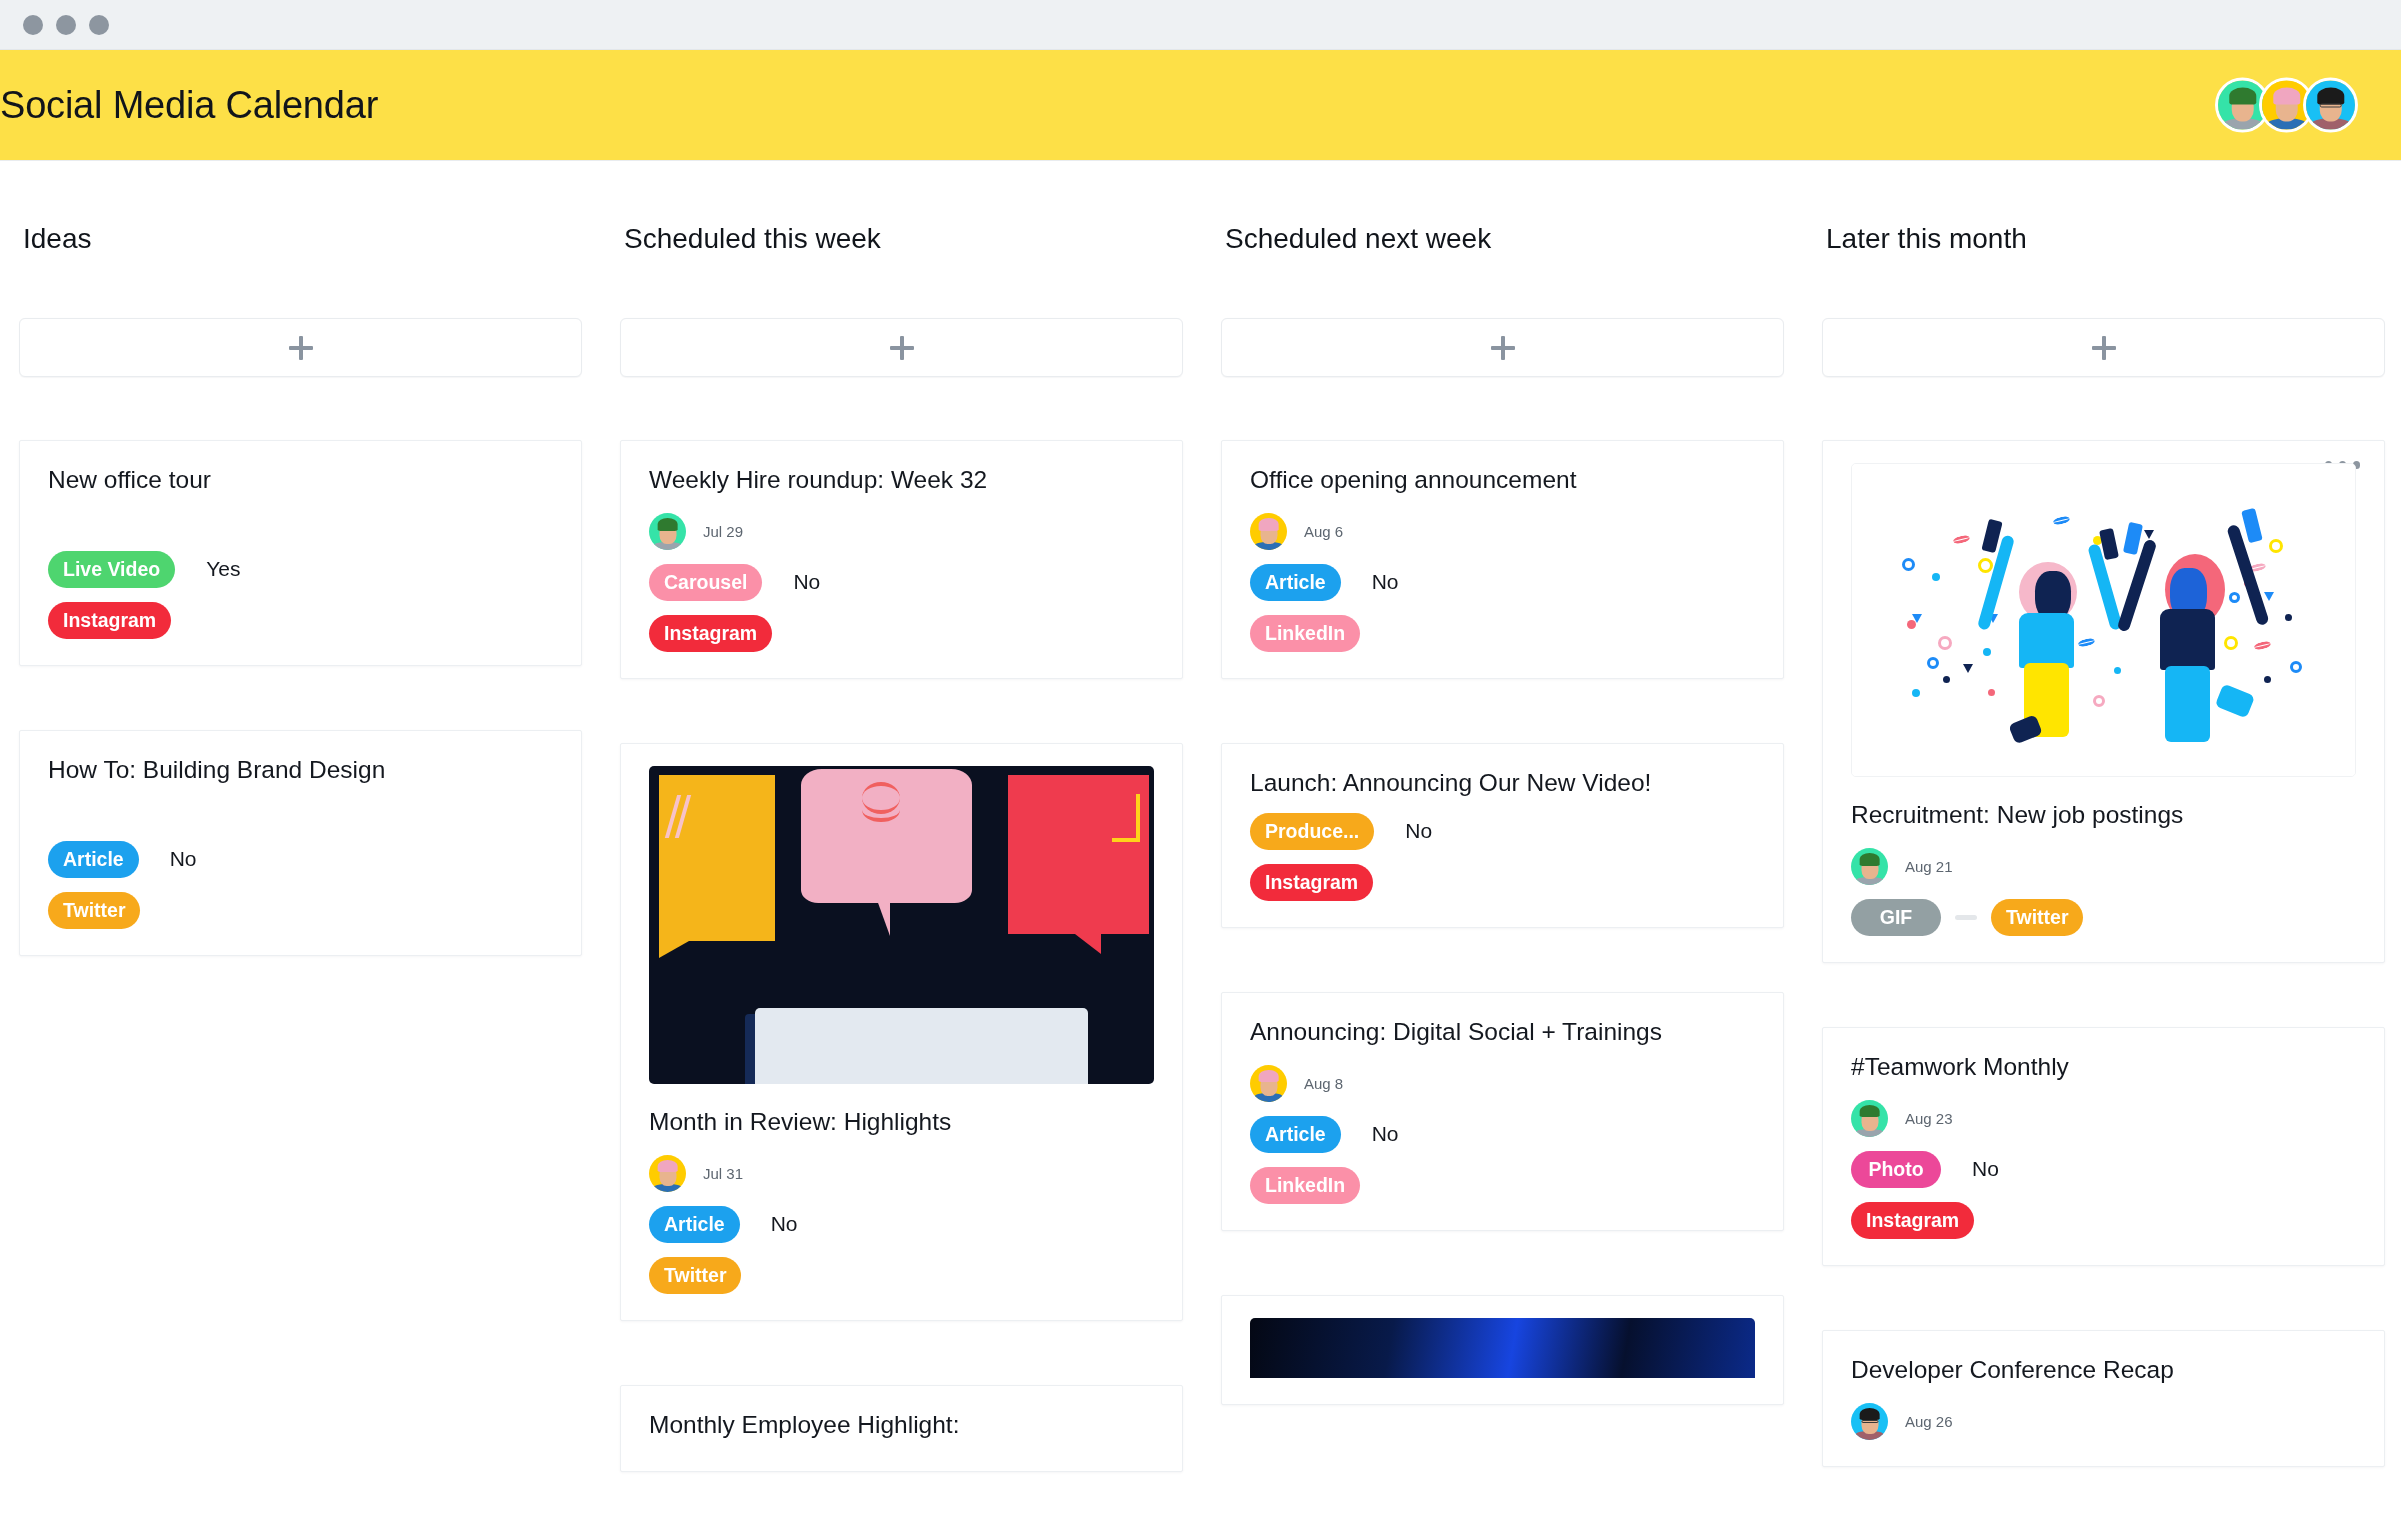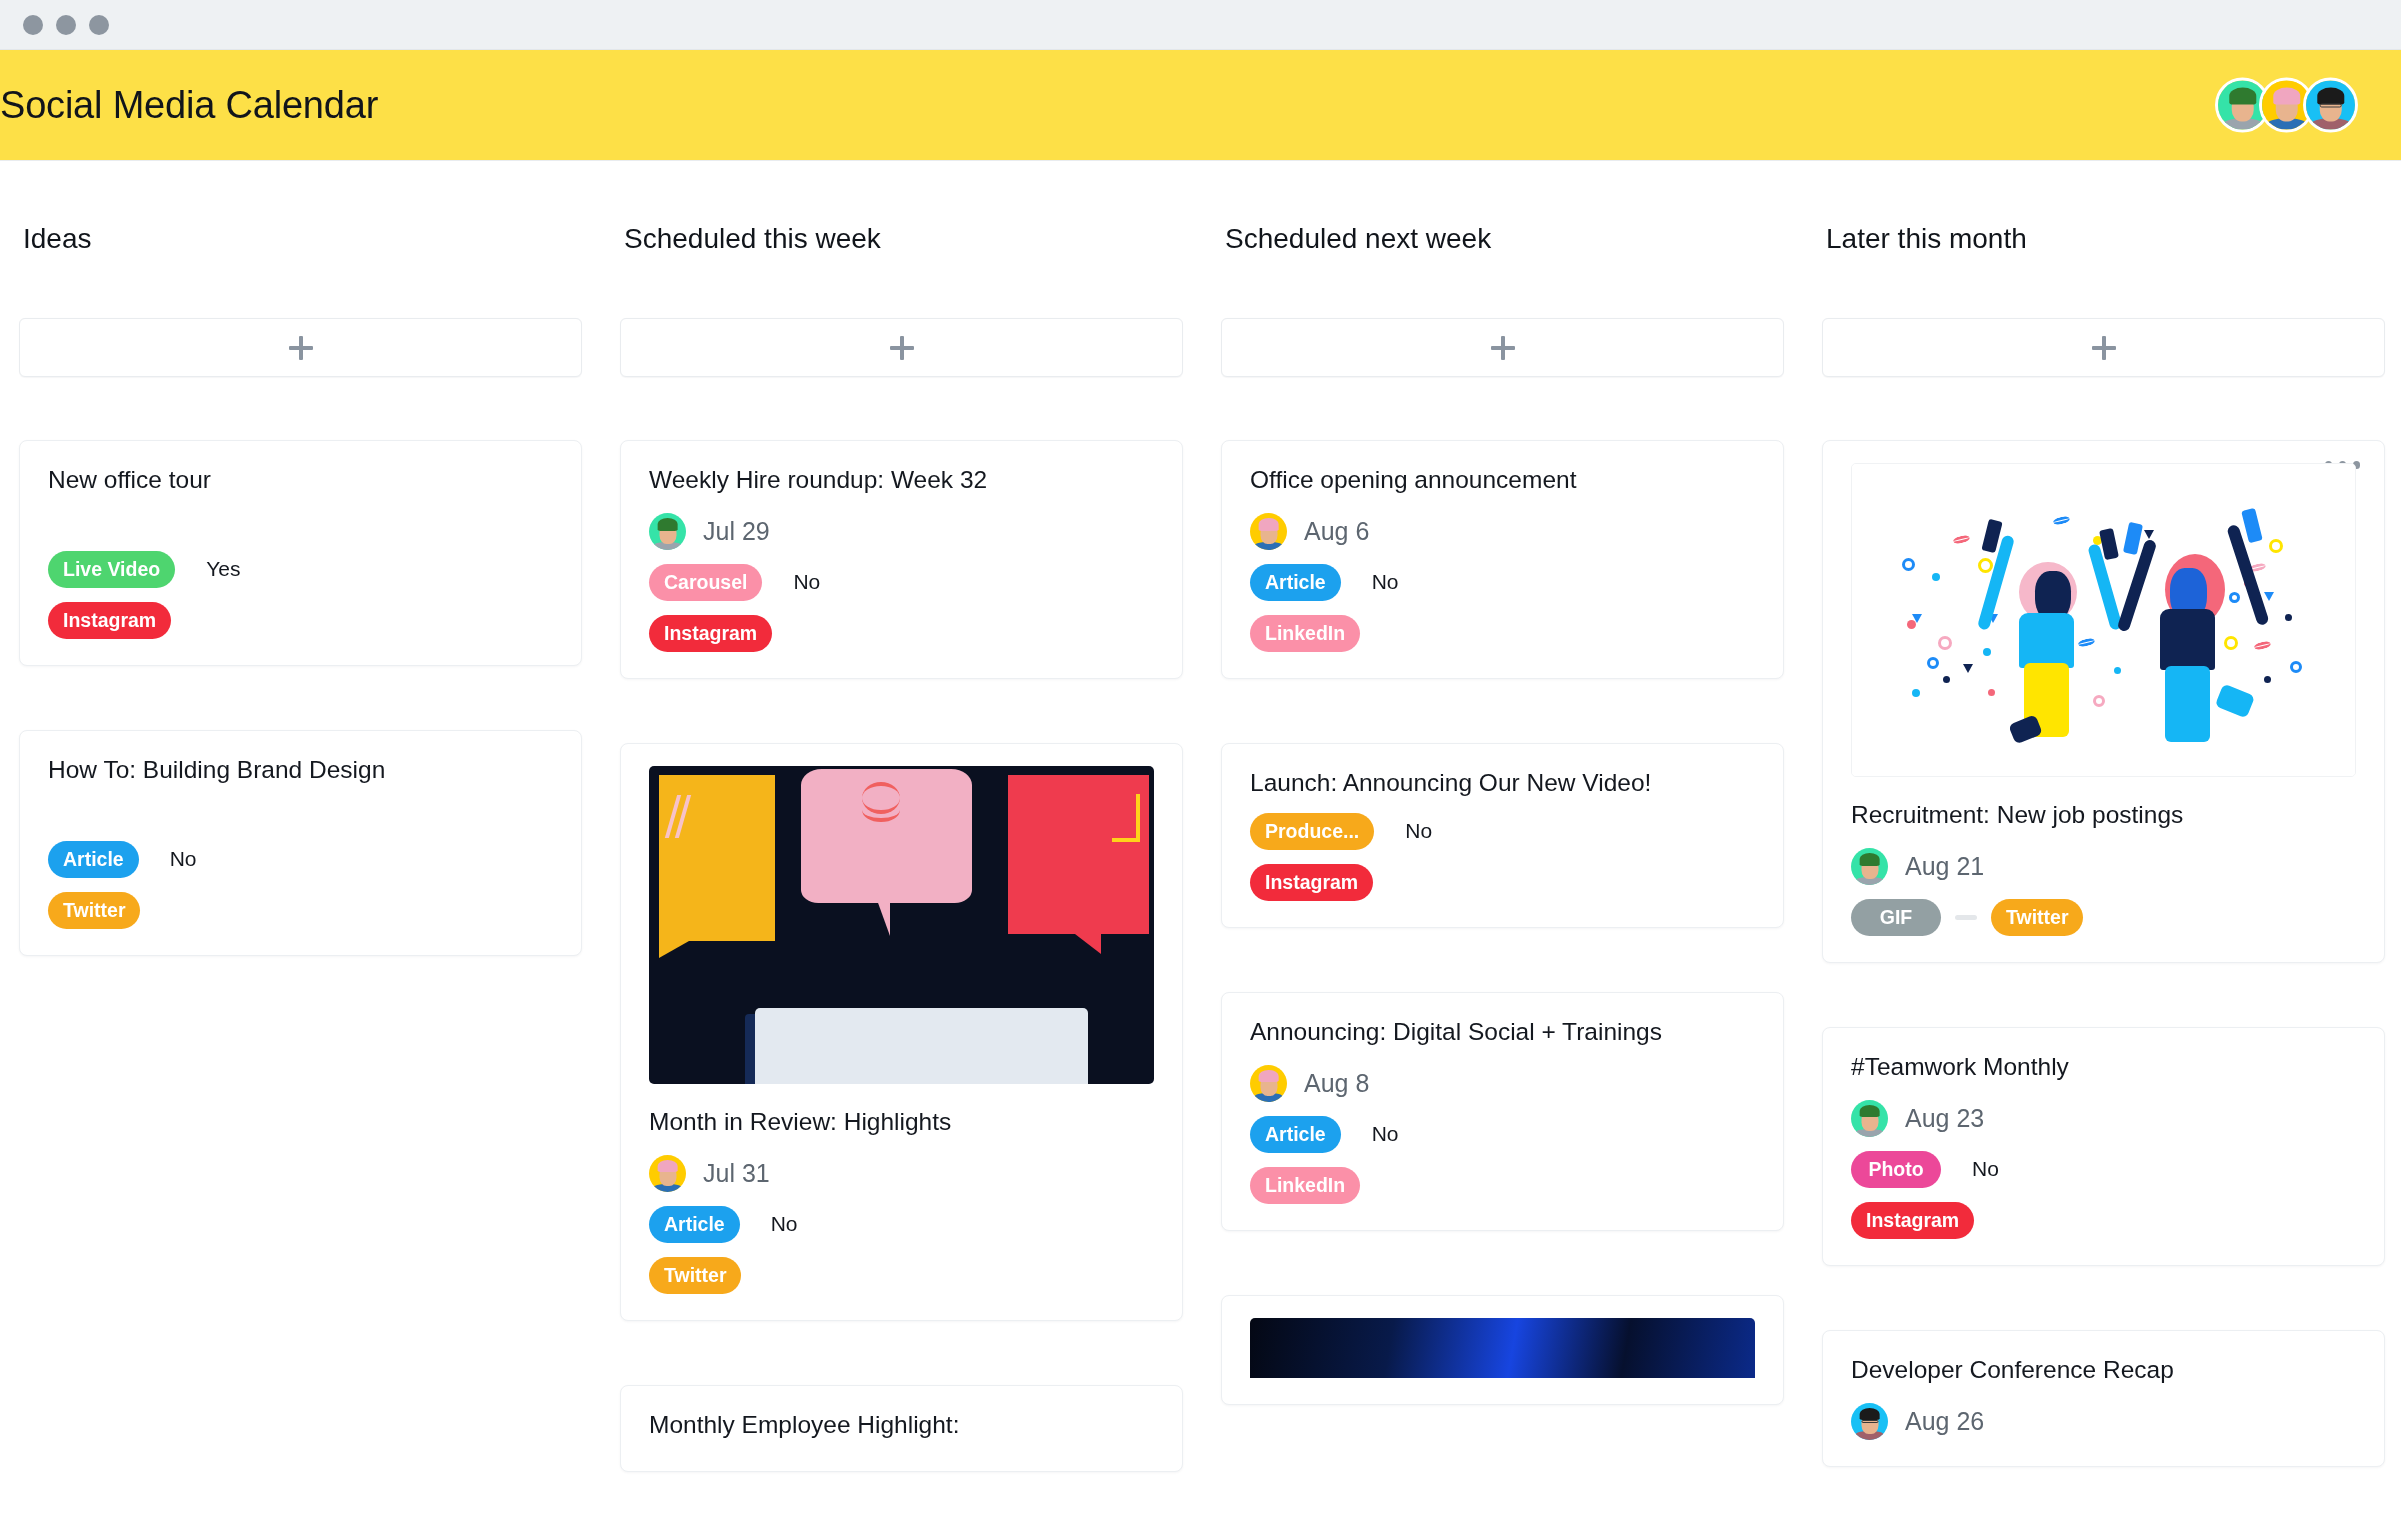--- a/index.html
+++ b/index.html
@@ -73,37 +73,37 @@
     box-shadow: 0 0.5px 1px rgba(20,30,45,.04);
   }
   .plus-icon { width: 24px; height: 24px; position: relative; }
   .plus-icon::before, .plus-icon::after {
     content: ""; position: absolute; background: #8a94a0; border-radius: 1px;
   }
   .plus-icon::before { left: 10.5px; top: 0; width: 3.5px; height: 24px; }
   .plus-icon::after  { top: 10.5px; left: 0; width: 24px; height: 3.5px; }
 
   .card {
-    background: #fff; border: 0.5px solid #eceff2; border-radius: 8px;
+    background: #fff; border: 0.5px solid #eceff2; border-radius: 2px;
     padding: 23px 28px 26px 28px; margin-bottom: 19px;
     box-shadow: 0 1px 2.5px rgba(20,30,45,.045);
     position: relative; flex: none;
   }
   .card.has-img { padding-top: 22px; }
 
   .card-title {
     font-size: 24.5px; color: #14181f; line-height: 1.30;
     font-weight: 400; margin-bottom: 4px; padding-right: 20px;
   }
   .card-spacer { height: 37px; }
 
   .meta-row { display: flex; align-items: center; margin-top: 17px; }
   .meta-avatar { width: 37px; height: 37px; border-radius: 50%;
                  overflow: hidden; position: relative; flex: none; }
-  .meta-date { font-size: 25px; color: #5d6670; margin-left: 17px; }
+  .meta-date { font-size: 15px; color: #5d6670; margin-left: 17px; }
 
   .tagline { display: flex; align-items: center; margin-top: 14px; }
   .tag {
     display: inline-flex; align-items: center; justify-content: center;
     height: 37px; padding: 0 15px; border-radius: 499px;
     color: #fff; font-size: 19.5px; font-weight: 700;
     white-space: nowrap; min-width: 90px;
   }
   .tag.wide { min-width: 111px; }
   .answer { font-size: 21px; color: #14181f; margin-left: 31px; }

